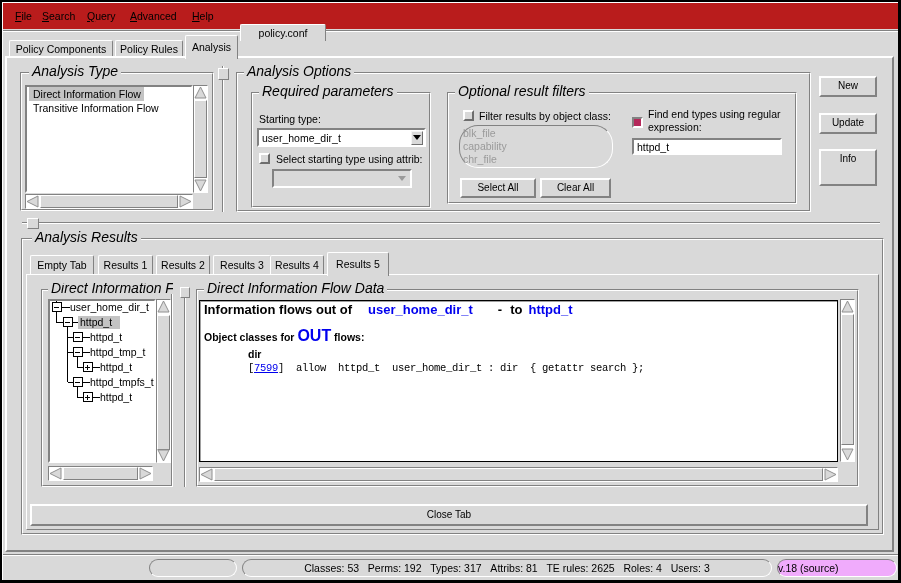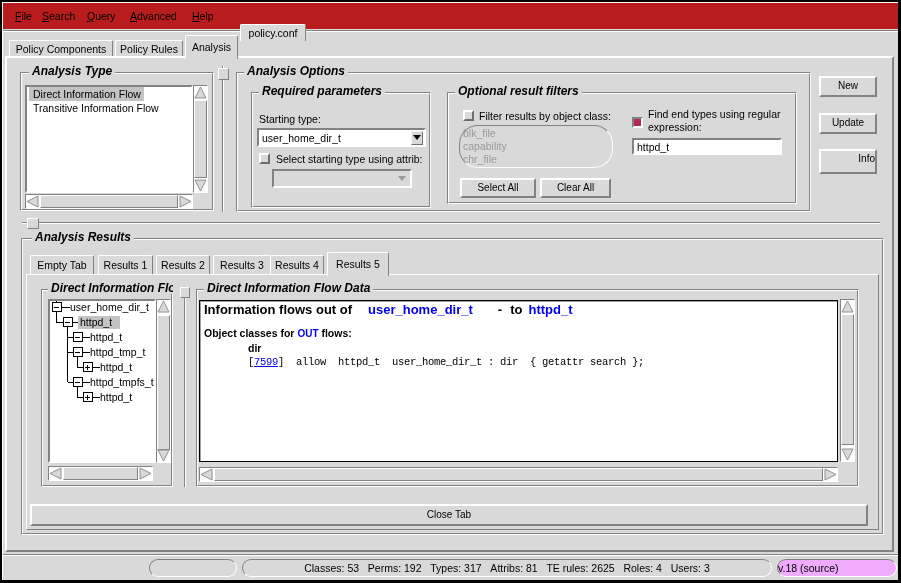--- a/index.html
+++ b/index.html
@@ -12,21 +12,21 @@
 }
 #winborder { position:absolute; left:0; top:0; width:901px; height:583px; border:2px solid #000; border-right:3px solid #000; border-bottom:3px solid #000; z-index:50; pointer-events:none; }
 #hl { position:absolute; left:2px; top:2px; width:897px; height:579px; border-top:1px solid #fff; border-left:1px solid #fff; z-index:49; pointer-events:none; }
 .abs { position:absolute; }
 .raised1 { border-style:solid; border-width:1px; border-color:#ffffff #828282 #828282 #ffffff; }
 .sunken { border-style:solid; border-width:2px; border-color:#828282 #ffffff #ffffff #828282; }
 .sunken1 { border-style:solid; border-width:1px; border-color:#828282 #ffffff #ffffff #828282;border-radius:19px; }
 .groove { position:absolute; }
 .groove .gouter { position:absolute; inset:0; border:1px solid; border-color:#828282 #ffffff #ffffff #828282; }
 .groove .ginner { position:absolute; inset:1px; border:1px solid; border-color:#ffffff #828282 #828282 #ffffff; }
-.glabel { position:absolute; top:-6px; background:#d9d9d9; padding:0 3px; font-style:italic; font-weight:bold; font-size:12px; white-space:nowrap; z-index:3; line-height:11px; }
+.glabel { position:absolute; top:-6px; background:#d9d9d9; padding:0 3px; font-style:italic; font-weight:normal; font-size:14px; white-space:nowrap; z-index:3; line-height:11px; }
 #menubar { position:absolute; left:3px; top:3px; right:3px; height:26px; background:#b91c1c; }
 #menubar span { position:absolute; top:7px; font-size:10.5px; }
 #menusep { position:absolute; left:3px; right:3px; top:30px; height:2px; border-top:1px solid #828282; border-bottom:1px solid #ffffff; }
 .tab { position:absolute; background:#d9d9d9; border-style:solid; border-width:1px 1px 0 1px; border-color:#ffffff #828282 #d9d9d9 #ffffff; border-radius:2px 2px 0 0; text-align:center; font-size:10.5px; white-space:nowrap; }
 #mainpanel { position:absolute; left:5px; top:56px; width:889px; height:496px; border-style:solid; border-width:2px; border-color:#ffffff #828282 #828282 #ffffff; background:#d9d9d9; }
 .thumb { position:absolute; background:#d9d9d9; border-style:solid; border-width:1px; border-color:#ffffff #828282 #828282 #ffffff; }
 .cb { position:absolute; width:11px; height:11px; border-style:solid; border-width:2px; border-color:#ffffff #6e6e6e #6e6e6e #ffffff; background:#d9d9d9; }
 .cb.on { background:#b5295b; border-color:#828282 #ffffff #ffffff #828282; }
 .btn { position:absolute; background:#d9d9d9; border-style:solid; border-width:2px; border-color:#ffffff #828282 #828282 #ffffff; text-align:center; font-size:10px; }
 .sbar { position:absolute; border:1px solid; border-color:#828282 #ffffff #ffffff #828282; background:#ffffff; }
@@ -39,21 +39,21 @@
     <span style="left:84px"><u>Q</u>uery</span>
     <span style="left:127px"><u>A</u>dvanced</span>
     <span style="left:189px"><u>H</u>elp</span>
   </div>
   <div id="menusep"></div>
   <div id="winborder"></div>
 
   <div class="tab" style="left:9px;  top:40px; width:104px; height:17px; line-height:16px;">Policy Components</div>
   <div class="tab" style="left:115px;top:40px; width:68px;  height:17px; line-height:16px;">Policy Rules</div>
   <div class="tab" style="left:185px;top:35px; width:53px;  height:24px; line-height:23px; z-index:2;">Analysis</div>
-  <div class="tab" style="left:240px;top:24px; width:66px;  height:17px; line-height:16px;">policy.conf</div>
+  <div class="tab" style="left:240px;top:24px; width:86px;  height:17px; line-height:16px;">policy.conf</div>
 
   <div id="mainpanel"></div>
 
   <div class="groove" style="left:20px; top:72px; width:194px; height:139px;">
     <div class="gouter"></div>
     <div class="ginner"></div>
     <div class="glabel" style="left:9px;">Analysis Type</div>
   </div>
   <div class="abs sunken" style="left:25px; top:85px; width:168px; height:108px; background:#ffffff; font-size:10.5px;">
     <div style="line-height:14px; background:#c3c3c3; display:inline-block; margin-left:2px; padding:0 3px 0 4px; white-space:nowrap;">Direct Information Flow</div>
@@ -123,21 +123,21 @@
   <div class="btn" style="left:540px; top:178px; width:71px; height:20px; line-height:15px;">Clear All</div>
 
   <div class="cb on" style="left:632px; top:117px;"></div>
   <div class="abs" style="left:648px; top:108px; line-height:13px;">Find end types using regular<br>expression:</div>
   <div class="abs sunken" style="left:632px; top:138px; width:150px; height:17px; background:#fff;">
     <div style="padding:1px 0 0 3px;">httpd_t</div>
   </div>
 
   <div class="btn" style="left:819px; top:76px;  width:58px; height:21px; line-height:16px;">New</div>
   <div class="btn" style="left:819px; top:113px; width:58px; height:21px; line-height:16px;">Update</div>
-  <div class="btn" style="left:819px; top:149px; width:58px; height:25px; line-height:16px;text-align:right;">Info</div>
+  <div class="btn" style="left:819px; top:149px; width:58px; height:37px; line-height:16px;">Info</div>
 
   <div class="abs" style="left:22px; top:222px; width:858px; height:2px; border-top:1px solid #828282; border-bottom:1px solid #ffffff;"></div>
   <div class="abs raised1" style="left:27px; top:218px; width:12px; height:11px; background:#d9d9d9;"></div>
 
   <div class="groove" style="left:21px; top:238px; width:863px; height:297px;">
     <div class="gouter"></div>
     <div class="ginner"></div>
     <div class="glabel" style="left:11px;">Analysis Results</div>
   </div>
 
@@ -228,21 +228,21 @@
   <div class="abs raised1" style="left:180px; top:287px; width:10px; height:11px; background:#d9d9d9;"></div>
 
   <div class="groove" style="left:196px; top:289px; width:663px; height:198px;">
     <div class="gouter"></div>
     <div class="ginner"></div>
     <div class="glabel" style="left:8px;">Direct Information Flow Data</div>
   </div>
   <div class="abs" style="left:199px; top:300px; width:639px; height:162px; background:#ffffff; border:1px solid #000; overflow:hidden;">
     <div style="position:absolute; inset:0; border-top:1px solid #a0a0a0; border-left:1px solid #a0a0a0;"></div>
     <div style="padding:1px 0 0 4px; font-size:13px; font-weight:bold; white-space:nowrap;">Information flows out of<span style="color:#0000ee; margin-left:16px">user_home_dir_t</span><span style="margin-left:25px">-</span><span style="margin-left:8px">to</span><span style="color:#0000ee; margin-left:6px">httpd_t</span></div>
-    <div style="padding:10px 0 0 4px; font-weight:bold; white-space:nowrap;">Object classes for <span style="color:#0000ee; font-size:10px;">OUT</span> flows:</div>
+    <div style="padding:10px 0 0 4px; font-weight:bold; white-space:nowrap;">Object classes for <span style="color:#0000ee; font-size:16px;">OUT</span> flows:</div>
     <div style="padding:3px 12px 0 48px; font-weight:bold;">dir</div>
     <div style="padding:2px 0 0 48px; font-family:'Liberation Mono',monospace; font-size:10.5px; letter-spacing:-0.3px; white-space:pre;">[<span style="color:#0000ee;text-decoration:underline;">7599</span>]  allow  httpd_t  user_home_dir_t : dir  { getattr search };</div>
   </div>
   <div class="sbar" style="left:840px; top:299px; width:15px; height:163px;">
     <svg class="abs" style="left:0;top:0" width="13" height="14">
       <polygon points="6.5,1 12,12 1,12" fill="#d9d9d9" stroke="#909090" stroke-width="1"></polygon>
     </svg>
     <div class="thumb" style="left:0px; top:14px; width:13px; height:131px;"></div>
     <svg class="abs" style="left:0;bottom:0" width="13" height="14">
       <polygon points="1,2 12,2 6.5,13" fill="#d9d9d9" stroke="#909090" stroke-width="1"></polygon>

